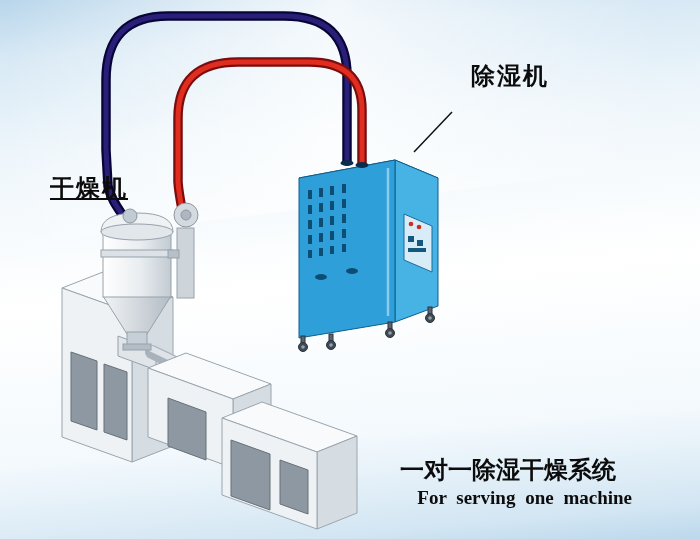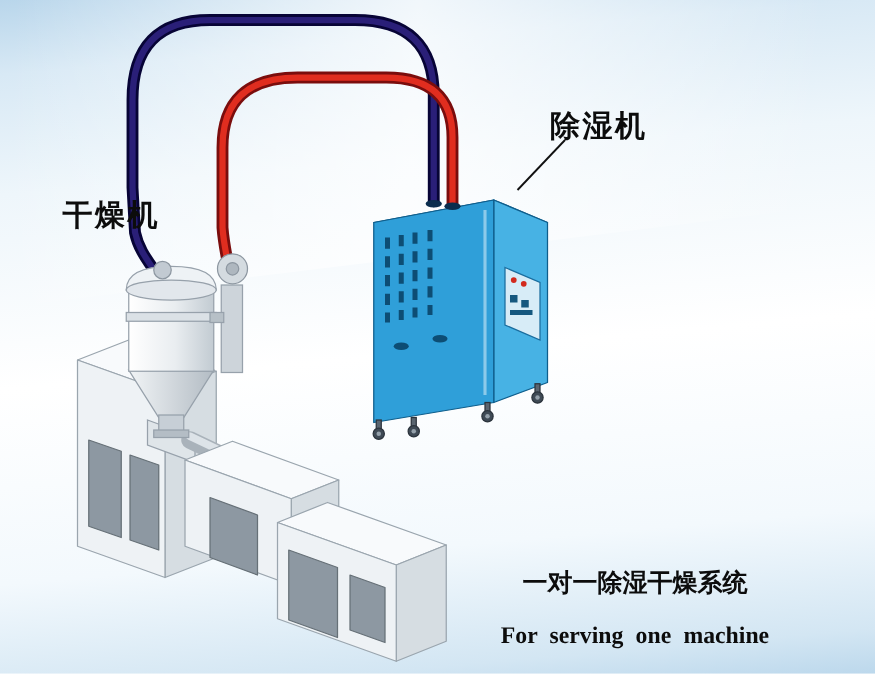--- a/index.html
+++ b/index.html
@@ -10,25 +10,25 @@
   }
   .swoosh{
     position:absolute;left:-90px;top:-70px;width:920px;height:270px;
     background:linear-gradient(100deg,rgba(255,255,255,0) 12%,rgba(255,255,255,.75) 46%,rgba(255,255,255,0) 80%);
     transform:rotate(-7deg);pointer-events:none;
   }
   svg{position:absolute;left:0;top:0;}
   .label{position:absolute;color:#0c0c0c;line-height:1.15;}
   .label .cn{font-weight:bold;font-size:24px;letter-spacing:2px;font-family:"Liberation Sans","DejaVu Sans",sans-serif;}
   .label .en{font-weight:bold;font-size:20px;font-family:"Liberation Serif","DejaVu Serif",serif;}
-  .label-dehu{left:440px;top:88px;width:140px;}
-  .label-hopper{left:50px;top:159px;}
+  .label-dehu{left:440px;top:62px;width:140px;text-align:center;}
+  .label-hopper{left:50px;top:174px;text-decoration:underline;}
   .caption{left:384px;top:456px;width:248px;text-align:center;}
-  .caption .cn{font-size:20px;letter-spacing:0px;}
-  .caption .en{font-size:19px;word-spacing:5px;margin-top:19px;}
+  .caption .cn{font-size:24px;letter-spacing:0px;}
+  .caption .en{font-size:19px;word-spacing:5px;margin-top:3px;text-align:right;}
   
   .f-top{fill:#f8fafc;stroke:#9aa5ae;stroke-width:1;stroke-linejoin:round;}
   .f-front{fill:#eef2f5;stroke:#9aa5ae;stroke-width:1;stroke-linejoin:round;}
   .f-side{fill:#d6dde2;stroke:#9aa5ae;stroke-width:1;stroke-linejoin:round;}
   .vent{fill:#8d98a2;stroke:#667077;stroke-width:1;stroke-linejoin:round;}
   .cab{stroke:#0f5e8c;stroke-width:1;stroke-linejoin:round;}
   .louver{stroke:#0d4d74;stroke-width:4;stroke-dasharray:9 6;}
   .steel{fill:#cdd4da;stroke:#97a1ab;stroke-width:1;}
 </style>
 </head>

